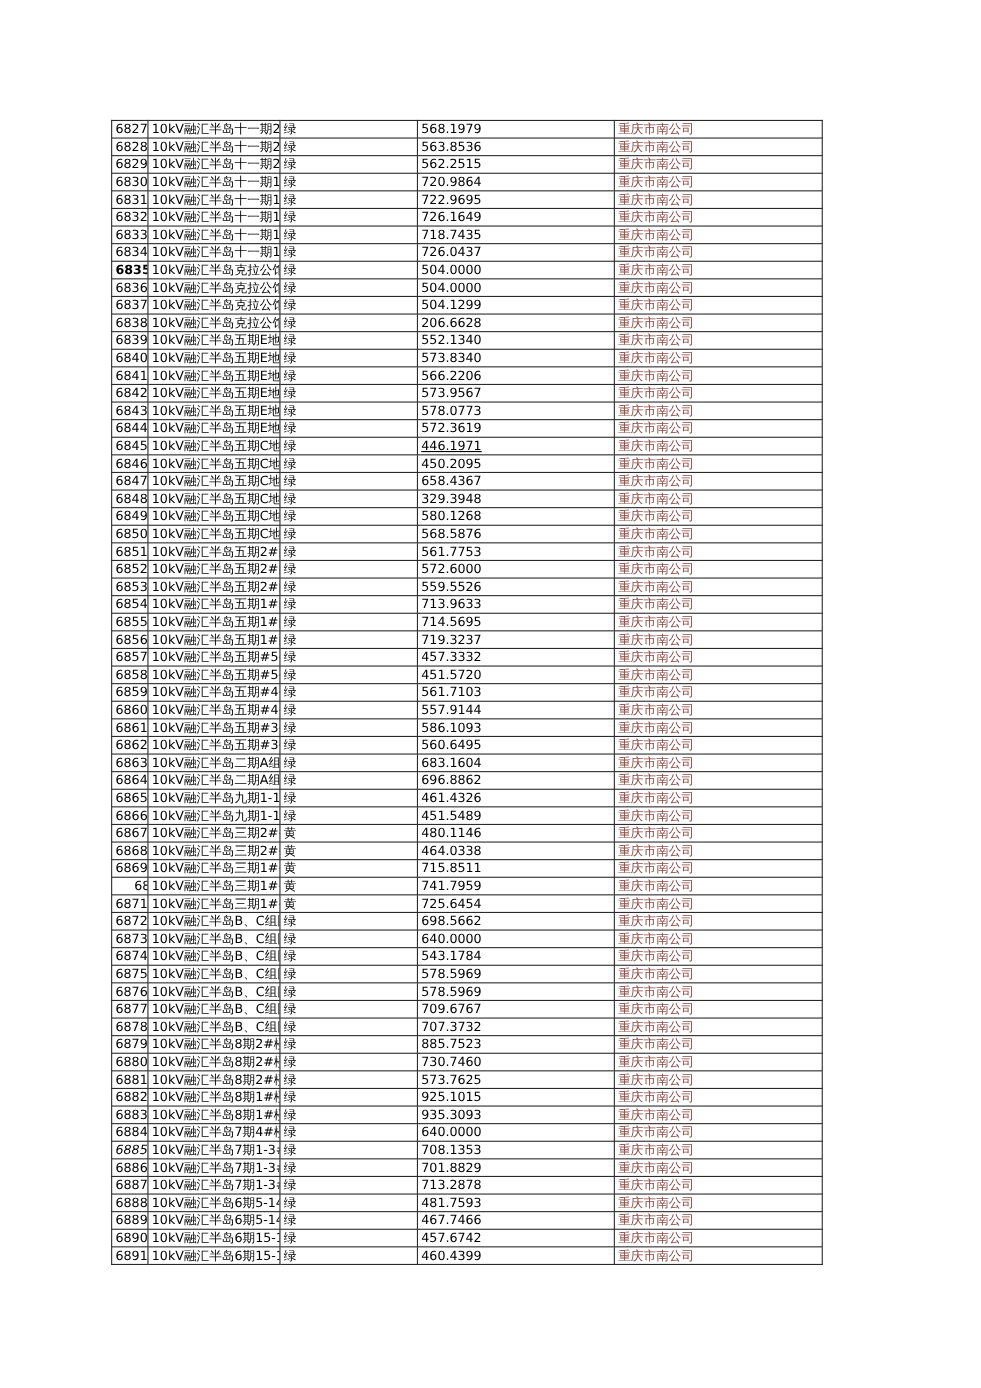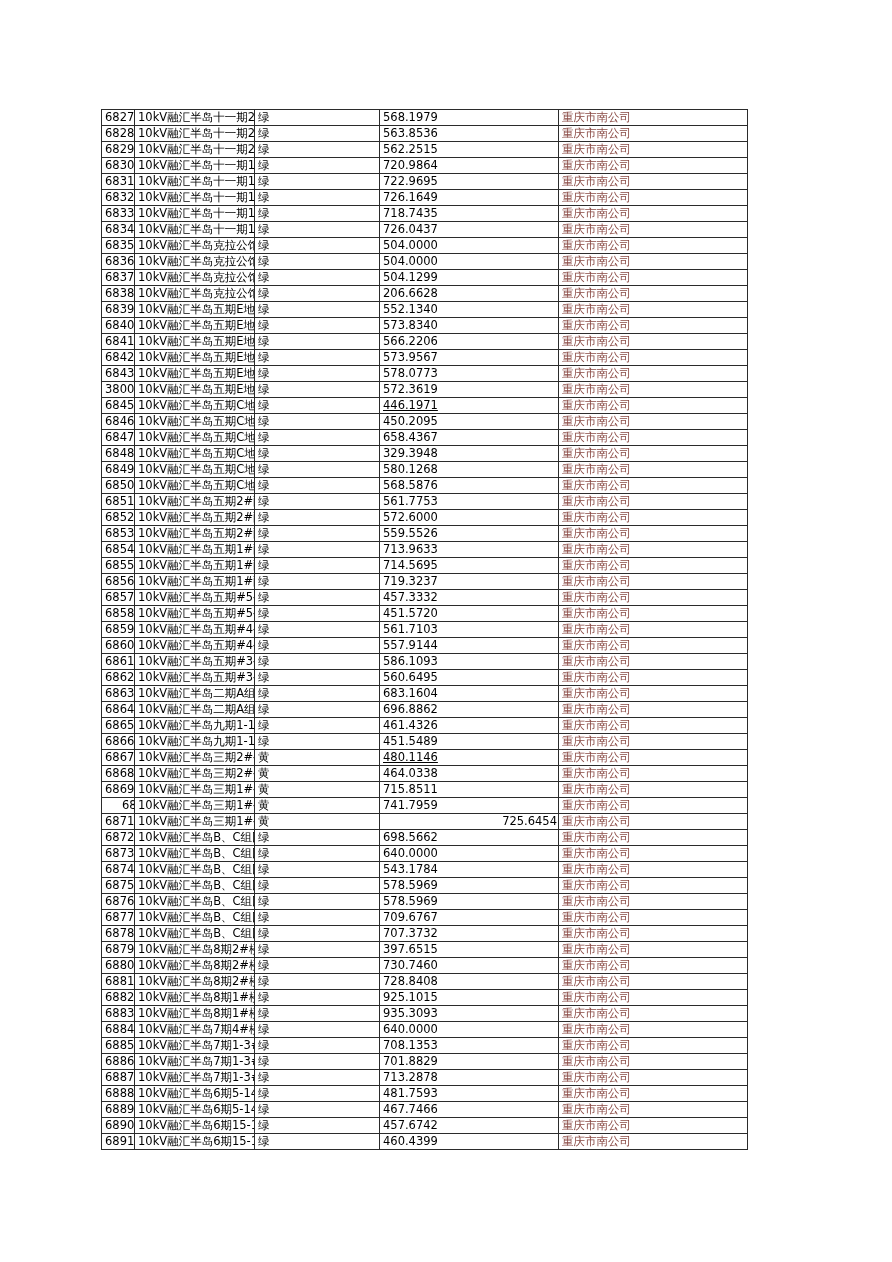--- a/index.html
+++ b/index.html
@@ -107,21 +107,21 @@
     <td class="company" style="border-color: rgb(43, 43, 43); color: rgb(138, 74, 68);">重庆市南公司</td>
   </tr>
         <tr>
     <td style="border-color: rgb(43, 43, 43);">6834</td>
     <td style="border-color: rgb(43, 43, 43);">10kV融汇半岛十一期1#、</td>
     <td style="border-color: rgb(43, 43, 43);">绿</td>
     <td style="border-color: rgb(43, 43, 43);">726.0437</td>
     <td class="company" style="border-color: rgb(43, 43, 43); color: rgb(138, 74, 68);">重庆市南公司</td>
   </tr>
         <tr>
-    <td style="border-color: rgb(43, 43, 43);">6835</td>
+    <td style="border-color: rgb(43, 43, 43); font-weight: bold;">6835</td>
     <td style="border-color: rgb(43, 43, 43);">10kV融汇半岛克拉公馆5-</td>
     <td style="border-color: rgb(43, 43, 43);">绿</td>
     <td style="border-color: rgb(43, 43, 43);">504.0000</td>
     <td class="company" style="border-color: rgb(43, 43, 43); color: rgb(138, 74, 68);">重庆市南公司</td>
   </tr>
         <tr>
     <td style="border-color: rgb(43, 43, 43);">6836</td>
     <td style="border-color: rgb(43, 43, 43);">10kV融汇半岛克拉公馆5-</td>
     <td style="border-color: rgb(43, 43, 43);">绿</td>
     <td style="border-color: rgb(43, 43, 43);">504.0000</td>
@@ -170,21 +170,21 @@
     <td class="company" style="border-color: rgb(43, 43, 43); color: rgb(138, 74, 68);">重庆市南公司</td>
   </tr>
         <tr>
     <td style="border-color: rgb(43, 43, 43);">6843</td>
     <td style="border-color: rgb(43, 43, 43);">10kV融汇半岛五期E地块1</td>
     <td style="border-color: rgb(43, 43, 43);">绿</td>
     <td style="border-color: rgb(43, 43, 43);">578.0773</td>
     <td class="company" style="border-color: rgb(43, 43, 43); color: rgb(138, 74, 68);">重庆市南公司</td>
   </tr>
         <tr>
-    <td style="border-color: rgb(43, 43, 43);">3800</td>
+    <td style="border-color: rgb(43, 43, 43);">6844</td>
     <td style="border-color: rgb(43, 43, 43);">10kV融汇半岛五期E地块1</td>
     <td style="border-color: rgb(43, 43, 43);">绿</td>
     <td style="border-color: rgb(43, 43, 43);">572.3619</td>
     <td class="company" style="border-color: rgb(43, 43, 43); color: rgb(138, 74, 68);">重庆市南公司</td>
   </tr>
         <tr>
     <td style="border-color: rgb(43, 43, 43);">6845</td>
     <td style="border-color: rgb(43, 43, 43);">10kV融汇半岛五期C地块</td>
     <td style="border-color: rgb(43, 43, 43);">绿</td>
     <td style="border-color: rgb(43, 43, 43); text-decoration: underline;">446.1971</td>
@@ -334,21 +334,21 @@
     <td style="border-color: rgb(43, 43, 43);">6866</td>
     <td style="border-color: rgb(43, 43, 43);">10kV融汇半岛九期1-17#</td>
     <td style="border-color: rgb(43, 43, 43);">绿</td>
     <td style="border-color: rgb(43, 43, 43);">451.5489</td>
     <td class="company" style="border-color: rgb(43, 43, 43); color: rgb(138, 74, 68);">重庆市南公司</td>
   </tr>
         <tr>
     <td style="border-color: rgb(43, 43, 43);">6867</td>
     <td style="border-color: rgb(43, 43, 43);">10kV融汇半岛三期2#公用</td>
     <td style="border-color: rgb(43, 43, 43);">黄</td>
-    <td style="border-color: rgb(43, 43, 43); text-decoration: underline;">480.1146</td>
+    <td style="border-color: rgb(43, 43, 43);">480.1146</td>
     <td class="company" style="border-color: rgb(43, 43, 43); color: rgb(138, 74, 68);">重庆市南公司</td>
   </tr>
         <tr>
     <td style="border-color: rgb(43, 43, 43);">6868</td>
     <td style="border-color: rgb(43, 43, 43);">10kV融汇半岛三期2#公用</td>
     <td style="border-color: rgb(43, 43, 43);">黄</td>
     <td style="border-color: rgb(43, 43, 43);">464.0338</td>
     <td class="company" style="border-color: rgb(43, 43, 43); color: rgb(138, 74, 68);">重庆市南公司</td>
   </tr>
         <tr>
@@ -362,21 +362,21 @@
     <td style="border-color: rgb(43, 43, 43); padding-left: 20px;">6870</td>
     <td style="border-color: rgb(43, 43, 43);">10kV融汇半岛三期1#公用</td>
     <td style="border-color: rgb(43, 43, 43);">黄</td>
     <td style="border-color: rgb(43, 43, 43);">741.7959</td>
     <td class="company" style="border-color: rgb(43, 43, 43); color: rgb(138, 74, 68);">重庆市南公司</td>
   </tr>
         <tr>
     <td style="border-color: rgb(43, 43, 43);">6871</td>
     <td style="border-color: rgb(43, 43, 43);">10kV融汇半岛三期1#公用</td>
     <td style="border-color: rgb(43, 43, 43);">黄</td>
-    <td style="border-color: rgb(43, 43, 43); text-align: right;">725.6454</td>
+    <td style="border-color: rgb(43, 43, 43);">725.6454</td>
     <td class="company" style="border-color: rgb(43, 43, 43); color: rgb(138, 74, 68);">重庆市南公司</td>
   </tr>
         <tr>
     <td style="border-color: rgb(43, 43, 43);">6872</td>
     <td style="border-color: rgb(43, 43, 43);">10kV融汇半岛B、C组团3</td>
     <td style="border-color: rgb(43, 43, 43);">绿</td>
     <td style="border-color: rgb(43, 43, 43);">698.5662</td>
     <td class="company" style="border-color: rgb(43, 43, 43); color: rgb(138, 74, 68);">重庆市南公司</td>
   </tr>
         <tr>
@@ -418,35 +418,35 @@
     <td style="border-color: rgb(43, 43, 43);">6878</td>
     <td style="border-color: rgb(43, 43, 43);">10kV融汇半岛B、C组团1</td>
     <td style="border-color: rgb(43, 43, 43);">绿</td>
     <td style="border-color: rgb(43, 43, 43);">707.3732</td>
     <td class="company" style="border-color: rgb(43, 43, 43); color: rgb(138, 74, 68);">重庆市南公司</td>
   </tr>
         <tr>
     <td style="border-color: rgb(43, 43, 43);">6879</td>
     <td style="border-color: rgb(43, 43, 43);">10kV融汇半岛8期2#楼公</td>
     <td style="border-color: rgb(43, 43, 43);">绿</td>
-    <td style="border-color: rgb(43, 43, 43);">397.6515</td>
+    <td style="border-color: rgb(43, 43, 43);">885.7523</td>
     <td class="company" style="border-color: rgb(43, 43, 43); color: rgb(138, 74, 68);">重庆市南公司</td>
   </tr>
         <tr>
     <td style="border-color: rgb(43, 43, 43);">6880</td>
     <td style="border-color: rgb(43, 43, 43);">10kV融汇半岛8期2#楼公</td>
     <td style="border-color: rgb(43, 43, 43);">绿</td>
     <td style="border-color: rgb(43, 43, 43);">730.7460</td>
     <td class="company" style="border-color: rgb(43, 43, 43); color: rgb(138, 74, 68);">重庆市南公司</td>
   </tr>
         <tr>
     <td style="border-color: rgb(43, 43, 43);">6881</td>
     <td style="border-color: rgb(43, 43, 43);">10kV融汇半岛8期2#楼公</td>
     <td style="border-color: rgb(43, 43, 43);">绿</td>
-    <td style="border-color: rgb(43, 43, 43);">728.8408</td>
+    <td style="border-color: rgb(43, 43, 43);">573.7625</td>
     <td class="company" style="border-color: rgb(43, 43, 43); color: rgb(138, 74, 68);">重庆市南公司</td>
   </tr>
         <tr>
     <td style="border-color: rgb(43, 43, 43);">6882</td>
     <td style="border-color: rgb(43, 43, 43);">10kV融汇半岛8期1#楼公</td>
     <td style="border-color: rgb(43, 43, 43);">绿</td>
     <td style="border-color: rgb(43, 43, 43);">925.1015</td>
     <td class="company" style="border-color: rgb(43, 43, 43); color: rgb(138, 74, 68);">重庆市南公司</td>
   </tr>
         <tr>
@@ -457,21 +457,21 @@
     <td class="company" style="border-color: rgb(43, 43, 43); color: rgb(138, 74, 68);">重庆市南公司</td>
   </tr>
         <tr>
     <td style="border-color: rgb(43, 43, 43);">6884</td>
     <td style="border-color: rgb(43, 43, 43);">10kV融汇半岛7期4#楼公</td>
     <td style="border-color: rgb(43, 43, 43);">绿</td>
     <td style="border-color: rgb(43, 43, 43);">640.0000</td>
     <td class="company" style="border-color: rgb(43, 43, 43); color: rgb(138, 74, 68);">重庆市南公司</td>
   </tr>
         <tr>
-    <td style="border-color: rgb(43, 43, 43);">6885</td>
+    <td style="border-color: rgb(43, 43, 43); font-style: italic;">6885</td>
     <td style="border-color: rgb(43, 43, 43);">10kV融汇半岛7期1-3#楼</td>
     <td style="border-color: rgb(43, 43, 43);">绿</td>
     <td style="border-color: rgb(43, 43, 43);">708.1353</td>
     <td class="company" style="border-color: rgb(43, 43, 43); color: rgb(138, 74, 68);">重庆市南公司</td>
   </tr>
         <tr>
     <td style="border-color: rgb(43, 43, 43);">6886</td>
     <td style="border-color: rgb(43, 43, 43);">10kV融汇半岛7期1-3#楼</td>
     <td style="border-color: rgb(43, 43, 43);">绿</td>
     <td style="border-color: rgb(43, 43, 43);">701.8829</td>

